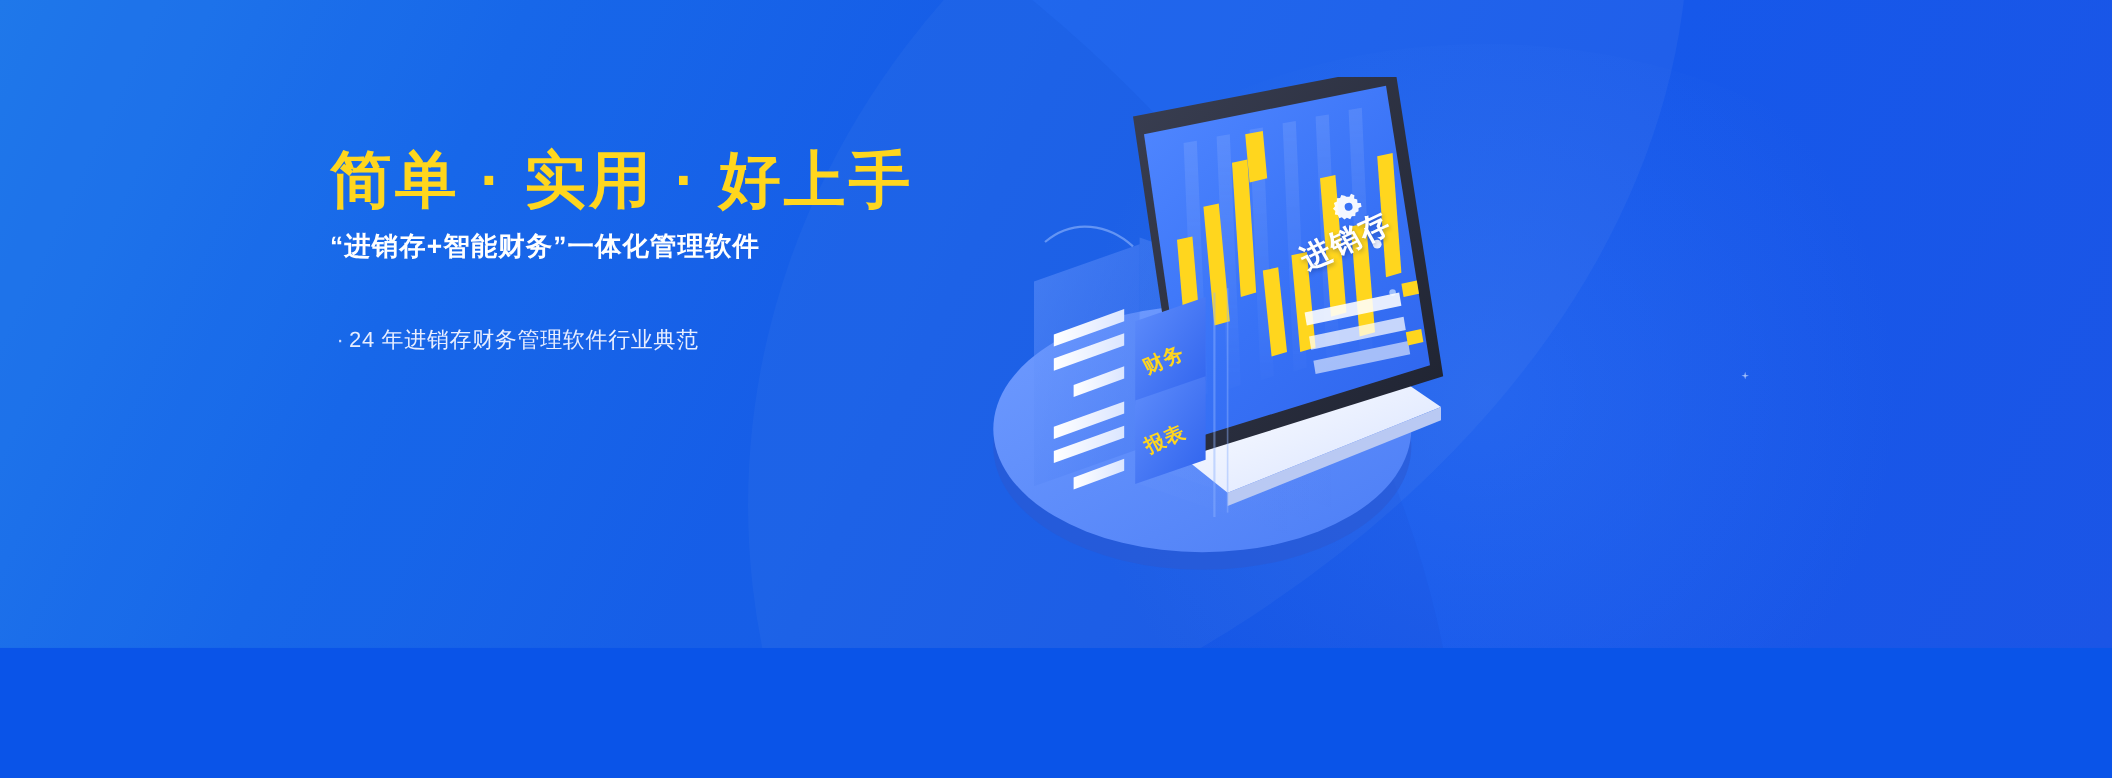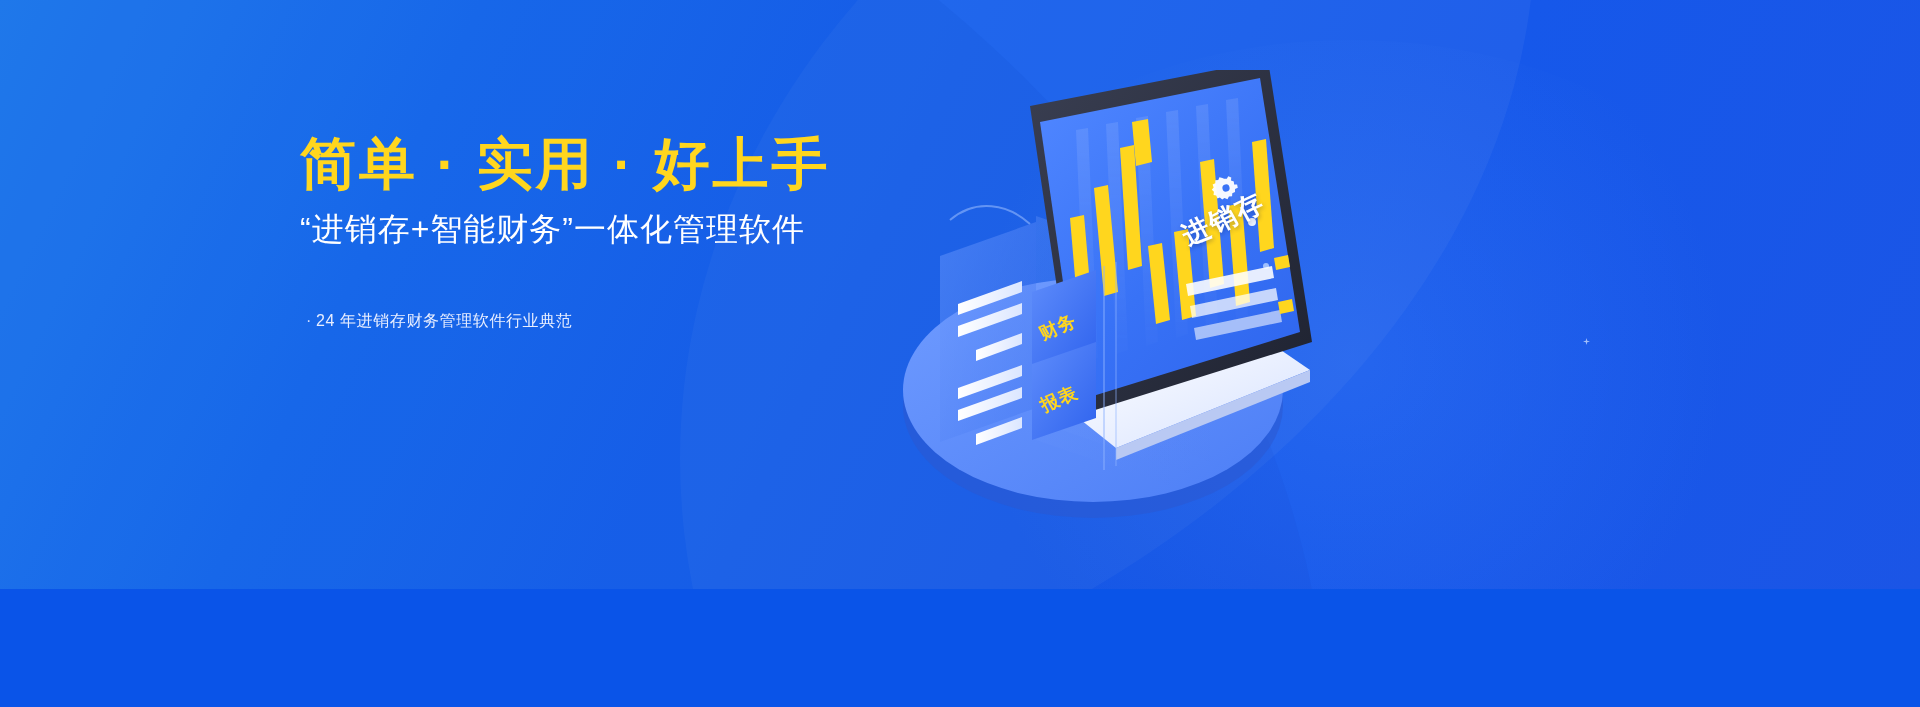--- a/index.html
+++ b/index.html
@@ -68,34 +68,34 @@
     color: #ffd61e;
     font-size: 56px;
     line-height: 1.08;
     font-weight: 700;
     letter-spacing: 3px;
     white-space: nowrap;
     margin: 0;
   }
   .subhead {
     color: #ffffff;
-    font-size: 32px;
-    font-weight: 400;
+    font-size: 24px;
+    font-weight: 700;
     letter-spacing: 1px;
     white-space: nowrap;
     margin: 14px 0 0 0;
   }
   .bullets {
     margin: 56px 0 0 6px;
     padding: 0;
     list-style: none;
   }
   .bullets li {
     color: #e8eeff;
-    font-size: 16px;
+    font-size: 20px;
     line-height: 26px;
     letter-spacing: 0.6px;
     white-space: nowrap;
   }
   .bullets li .dot-mark {
     color: #cfdcff;
     margin-right: 4px;
   }
 
   

